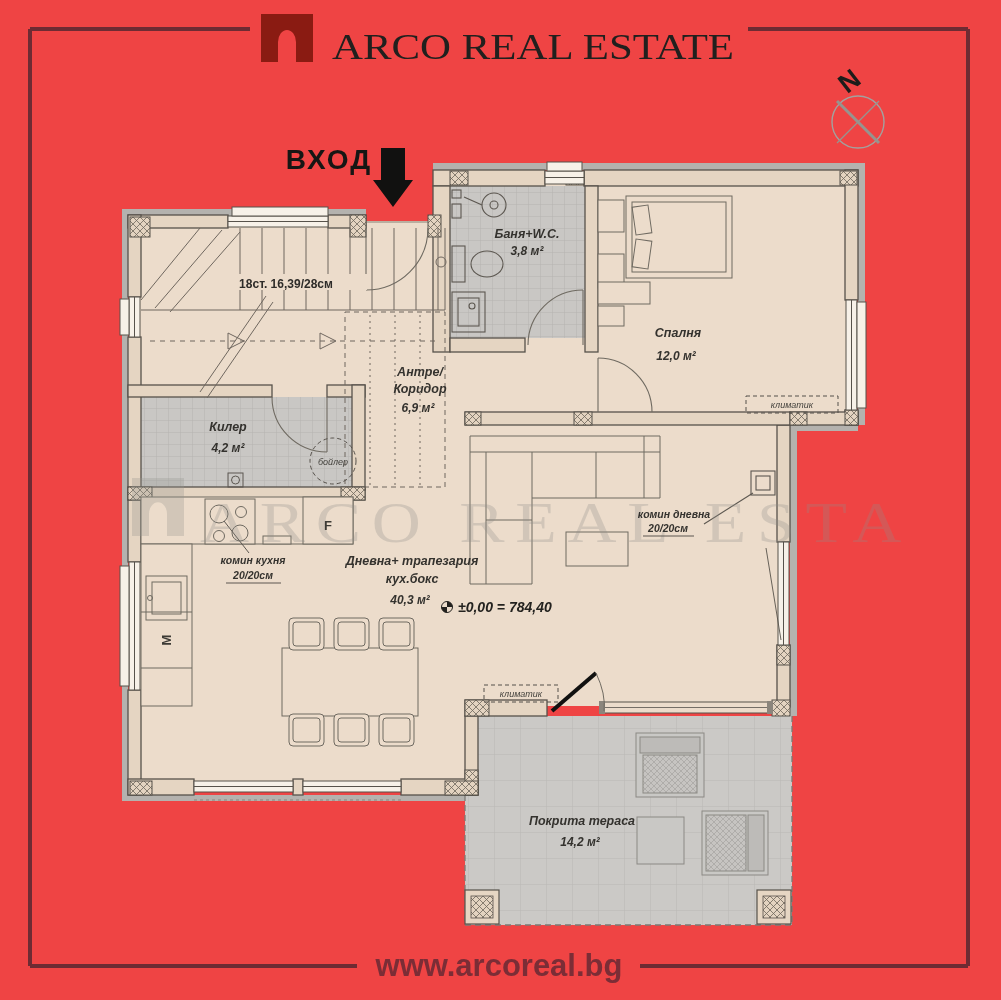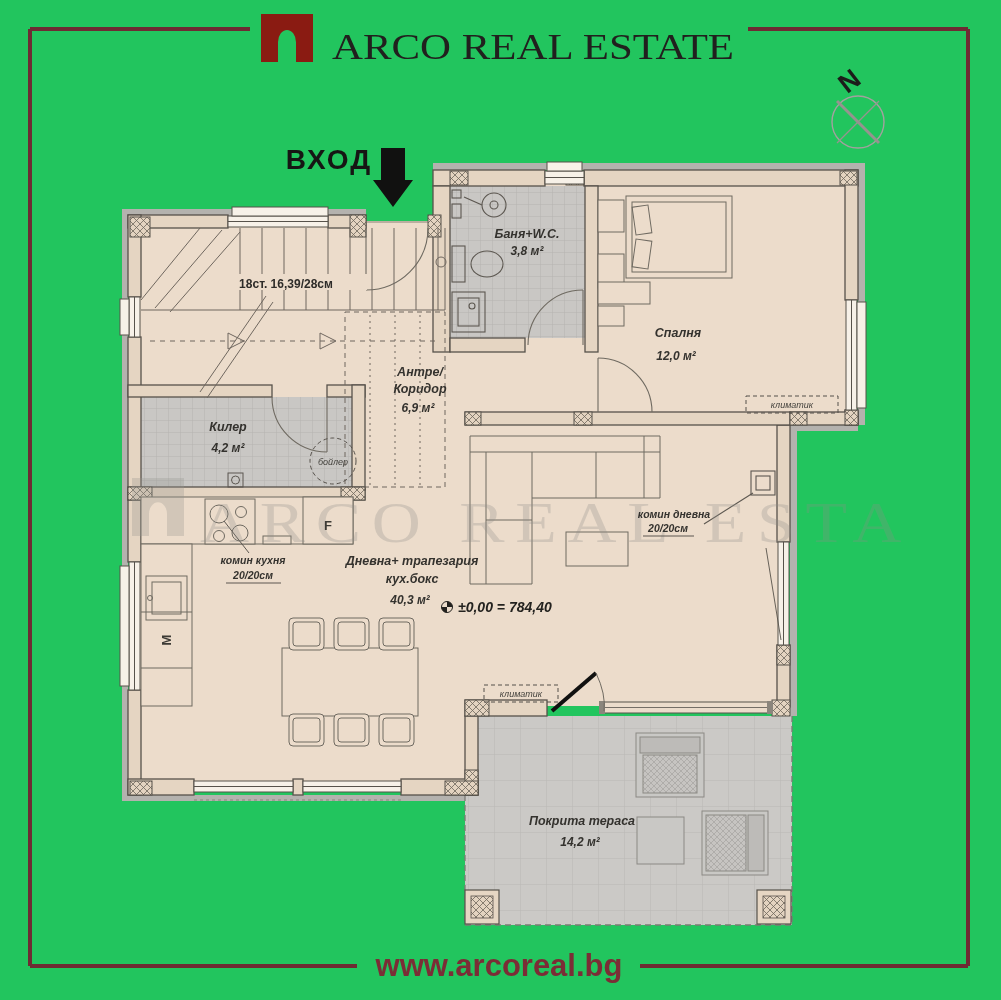--- a/index.html
+++ b/index.html
@@ -1,16 +1,16 @@
 <!DOCTYPE html>
 <html><head>
 <meta charset="utf-8">
 <style>
   html,body{margin:0;padding:0;background:#ffffff;}
-  .page{position:relative;width:1001px;height:1000px;background:#22c55e;overflow:hidden;
+  .page{position:relative;width:1001px;height:1000px;background:#ef4444;overflow:hidden;
         font-family:"Liberation Sans",sans-serif;}
   svg{position:absolute;left:0;top:0;}
   
   .room-name{font:italic 600 12.5px "Liberation Sans",sans-serif;fill:#34322e;text-anchor:middle;}
   .room-area{font:italic 600 12px "Liberation Sans",sans-serif;fill:#34322e;text-anchor:middle;}
   .note{font:italic 600 10.5px "Liberation Sans",sans-serif;fill:#34322e;text-anchor:middle;}
   .tiny{font:italic 400 9px "Liberation Sans",sans-serif;fill:#44423d;text-anchor:middle;}
   .stairs-note{font:700 12px "Liberation Sans",sans-serif;fill:#2e2c29;text-anchor:middle;}
   .level-text{font:italic 700 14px "Liberation Sans",sans-serif;fill:#23221f;}
   .fm-label{font:600 13px "Liberation Sans",sans-serif;fill:#3c3a35;text-anchor:middle;}

